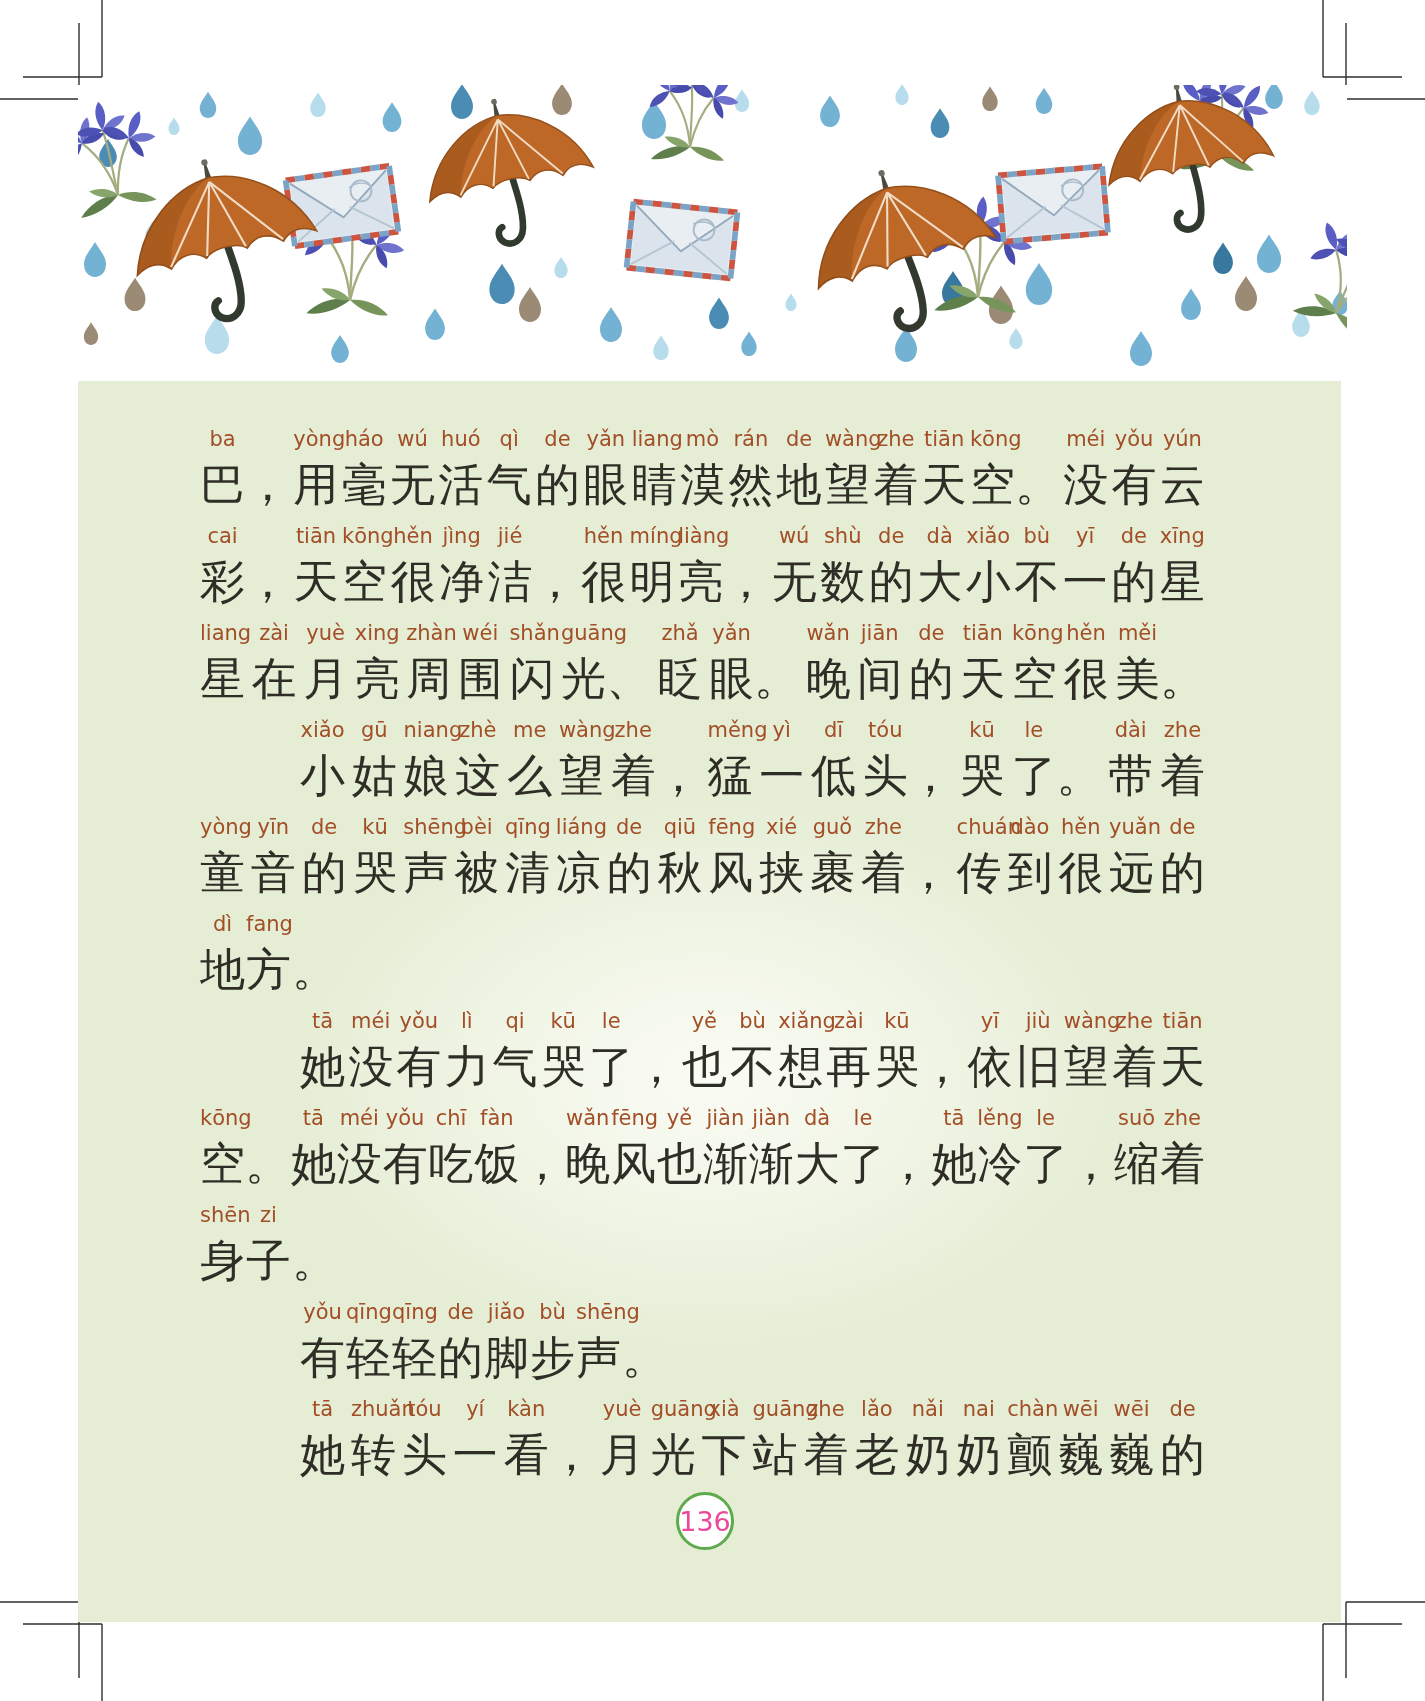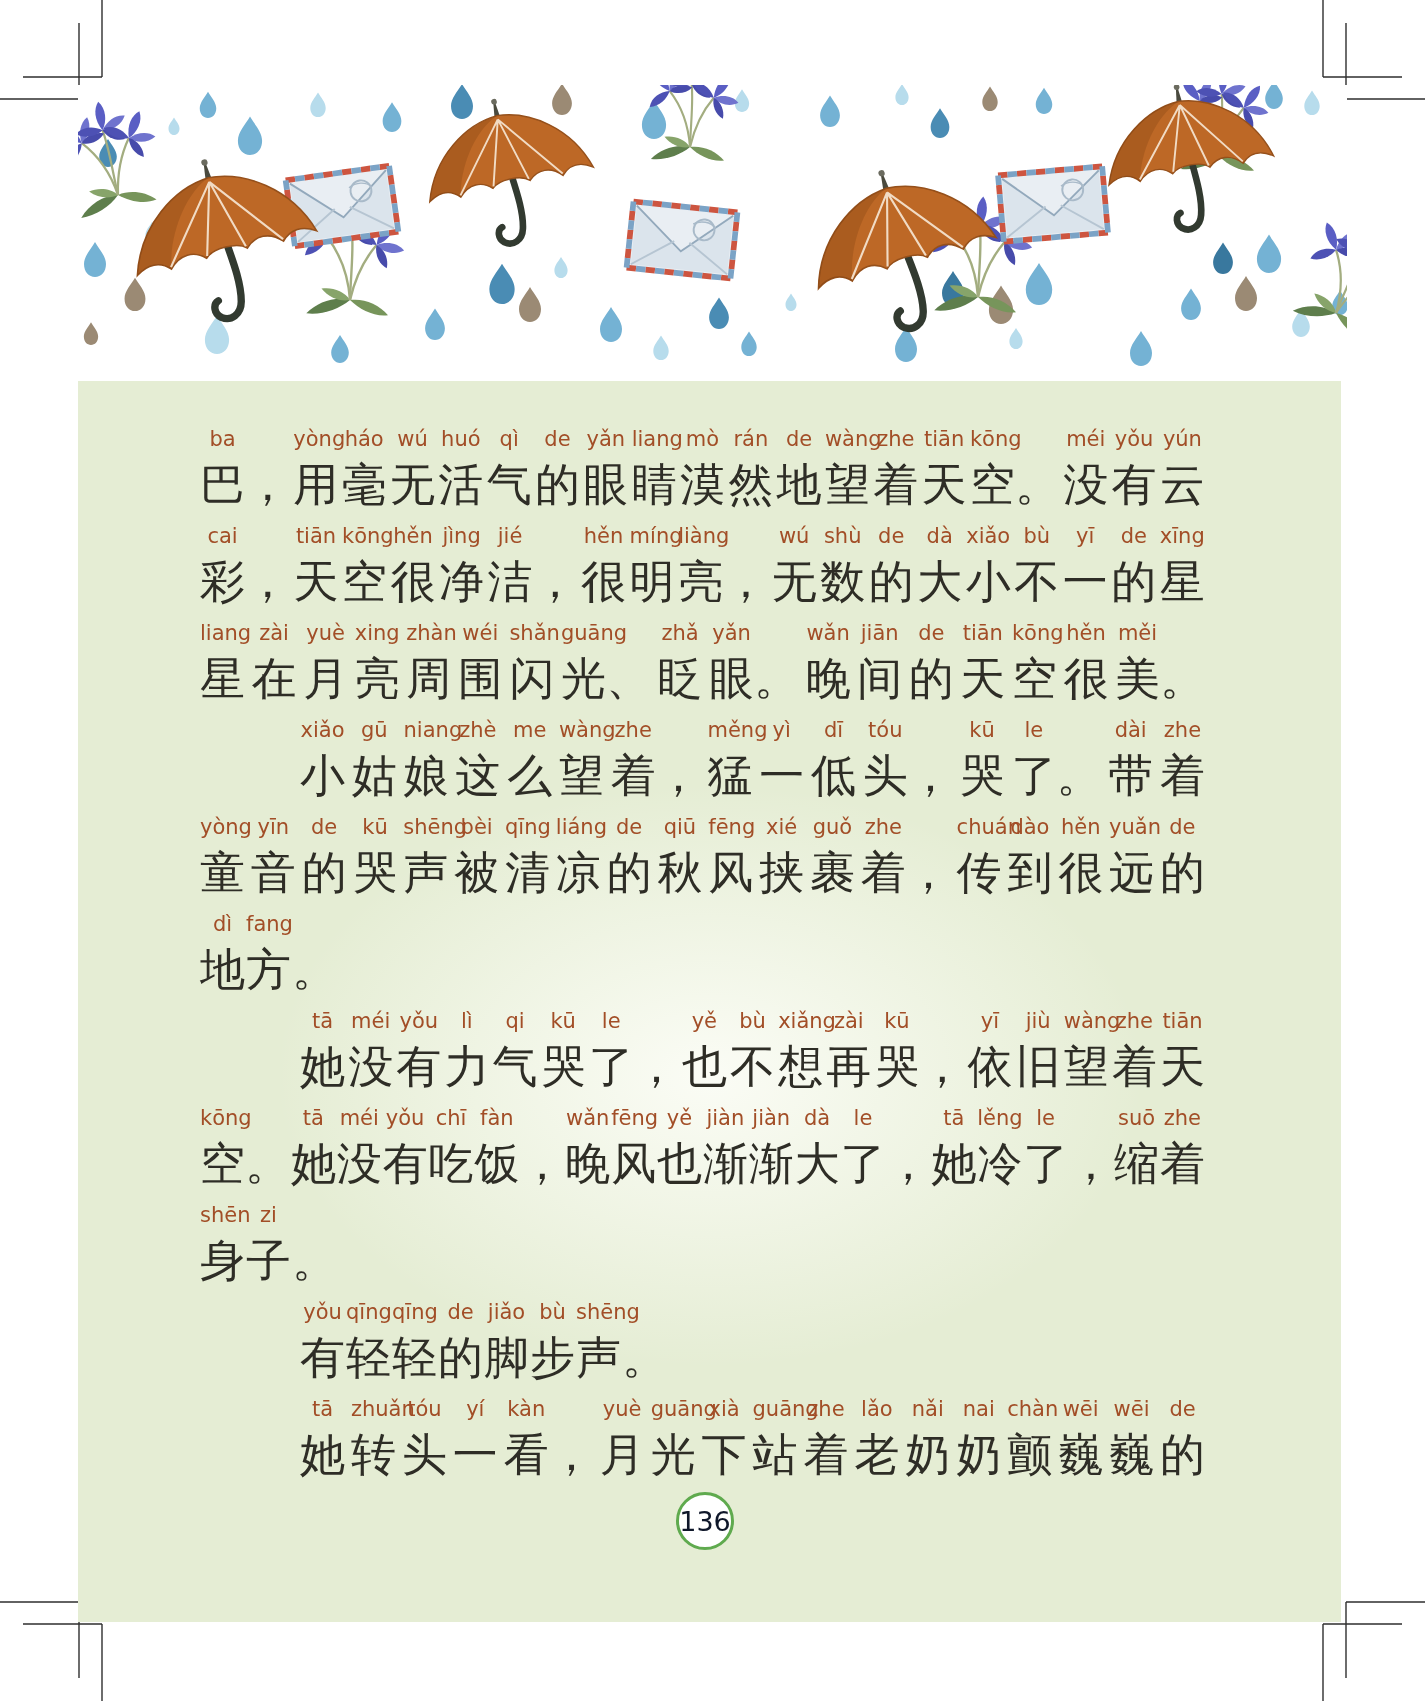--- a/index.html
+++ b/index.html
@@ -19,21 +19,21 @@
   .units:not(.justify){gap:1px;}
   .units.indent{padding-left:100px;}
   .unit{display:flex;flex-direction:column;align-items:center;}
   .py{display:block;width:45px;text-align:center;white-space:nowrap;align-self:flex-start;
       font-size:21px;line-height:30px;margin-bottom:2px;color:var(--pinyin,#a24e27);}
   .hz{display:block;white-space:nowrap;font-size:45px;line-height:58px;
       color:var(--hanzi,#2e2d26);font-family:"Liberation Serif","DejaVu Serif",serif;}
   .pagenum{position:absolute;left:598px;top:1111px;width:52px;height:52px;border-radius:50%;
       background:#ffffff;border:3px solid var(--ring,#5faa4e);
       display:flex;align-items:center;justify-content:center;}
-  .pagenum span{font-size:27px;color:#0f172a;letter-spacing:0px;}
+  .pagenum span{font-size:27px;color:#ec4899;letter-spacing:0px;}
 </style>
 </head>
 <body>
 
 <div class="canvas">
 
   <svg class="cropmarks" width="1425" height="1701" viewBox="0 0 1425 1701">
     <g stroke="#2f2f2f" stroke-width="1.4">
       <path d="M102,0 V77 M23,77 H102 M79,23 V99 M0,99 H79"></path>
       <path d="M1323,0 V77 M1323,77 H1402 M1346,23 V99 M1346,99 H1425"></path>

